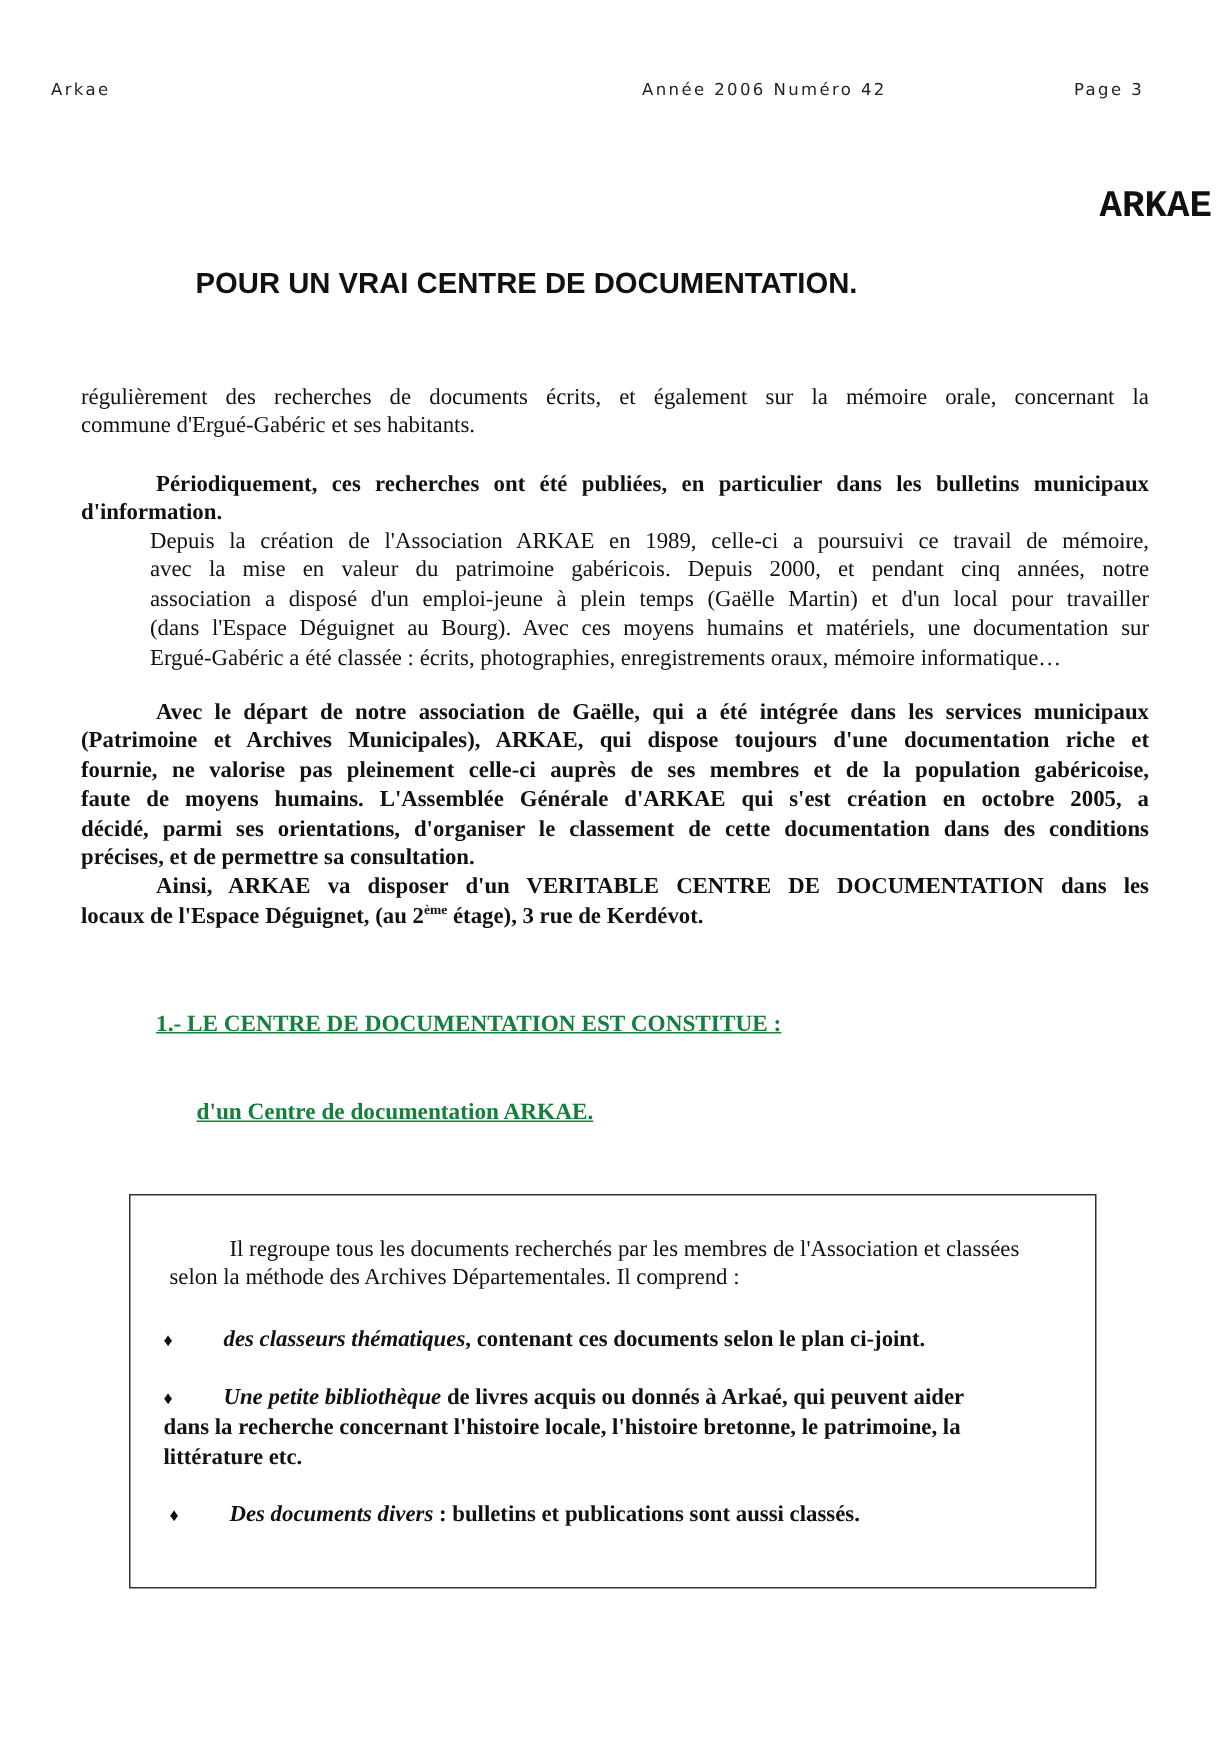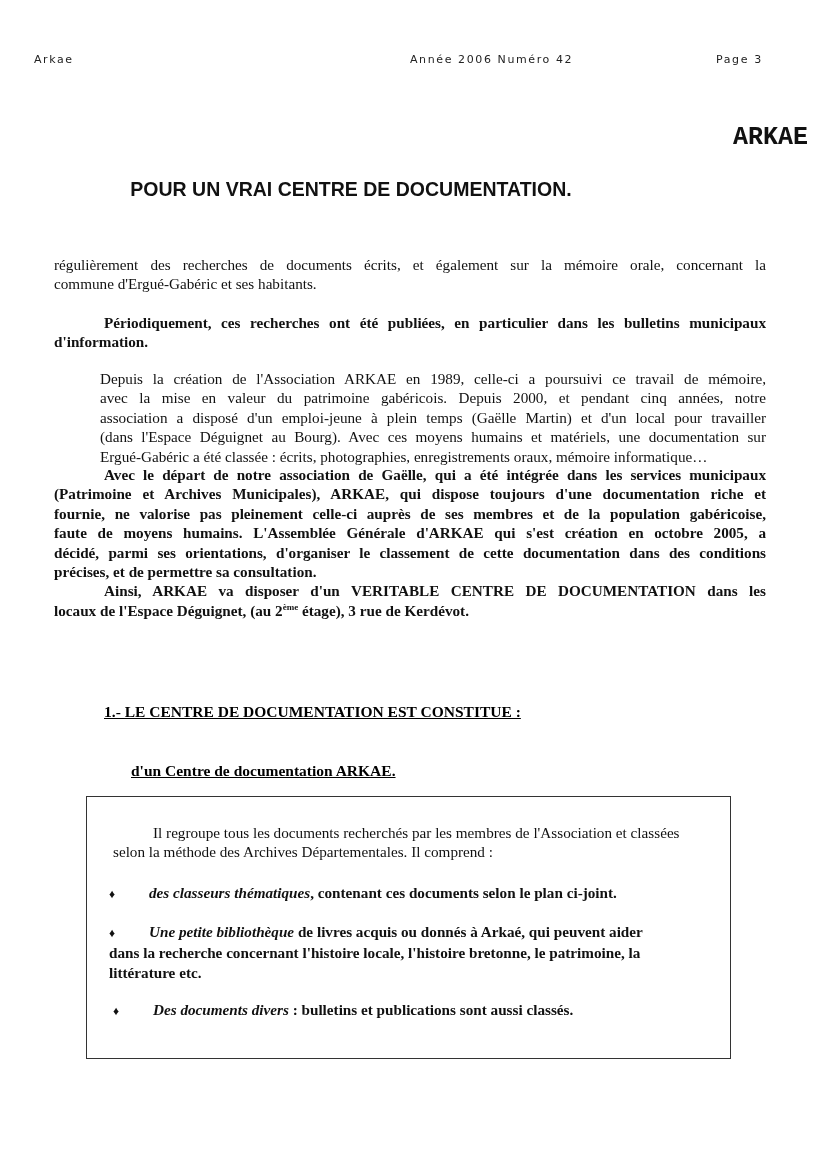--- a/index.html
+++ b/index.html
@@ -1,37 +1,37 @@
 <!DOCTYPE html>
 <html><head>
 <meta charset="utf-8">
 <style>
   html, body { margin: 0; padding: 0; background: #ffffff; }
   body { width: 818px; height: 1158px; position: relative; overflow: hidden; color: #111; }
   .hdr { position: absolute; top: 53px; font-family: "DejaVu Sans", sans-serif; font-size: 11px; letter-spacing: 1.6px; color: #222; }
   .hdr-left { left: 34px; }
-  .hdr-center { left: 410px; }
+  .hdr-center { left: 428px; }
   .hdr-right { left: 716px; }
   .title { position: absolute; top: 123px; left: 0; width: 818px; text-align: right;
     font-family: Liberation Mono, monospace; font-weight: bold; font-size: 25px; color: #111; padding-left: 20px; }
   .subtitle { position: absolute; top: 178px; left: 0; width: 702px; text-align: center;
     font-family: "Liberation Sans", sans-serif; font-weight: bold; font-size: 19.5px; color: #111; }
   .para { position: absolute; font-family: "Liberation Serif", serif; font-size: 15.2px; line-height: 19.4px;
     text-align: justify; color: #111; }
   .para .ln { display: block; text-align: justify; text-align-last: justify; white-space: nowrap; }
   .para .ln.last { text-align-last: left; }
   .bold { font-weight: bold; }
   .p1 { left: 54px; top: 255px; width: 712px; }
   .p2 { left: 54px; top: 313px; width: 712px; }
-  .p3 { left: 100px; top: 369px; width: 666px; }
+  .p3 { left: 100px; top: 351px; width: 666px; }
   .p4 { left: 54px; top: 465px; width: 712px; }
   .indent { padding-left: 50px; }
   sup { font-size: 9px; line-height: 0; vertical-align: 6px; }
   .sec { position: absolute; font-family: "Liberation Serif", serif; font-weight: bold; font-size: 15.5px;
-    text-decoration: underline; color: #000000; margin-top: 29px; }
+    text-decoration: underline; color: #15803d; }
   .sec1 { left: 104px; top: 674px; }
   .sec2 { left: 131px; top: 733px; }
   .box { position: absolute; left: 86px; top: 796px; width: 645px; height: 263px;
     border: 1.5px solid #333; box-sizing: border-box; }
   .box-para { position: absolute; font-family: "Liberation Serif", serif; font-size: 15.2px; line-height: 19.4px; color: #111; }
   .bp1 { left: 66px; top: 26px; }
   .bp2 { left: 26px; top: 45px; }
   .bullet-row { position: absolute; font-family: "Liberation Serif", serif; font-size: 15.2px; line-height: 19.4px; color: #111; font-weight: bold; }
   .diamond { display: inline-block; width: 40px; font-size: 12px; }
   .it { font-style: italic; }

